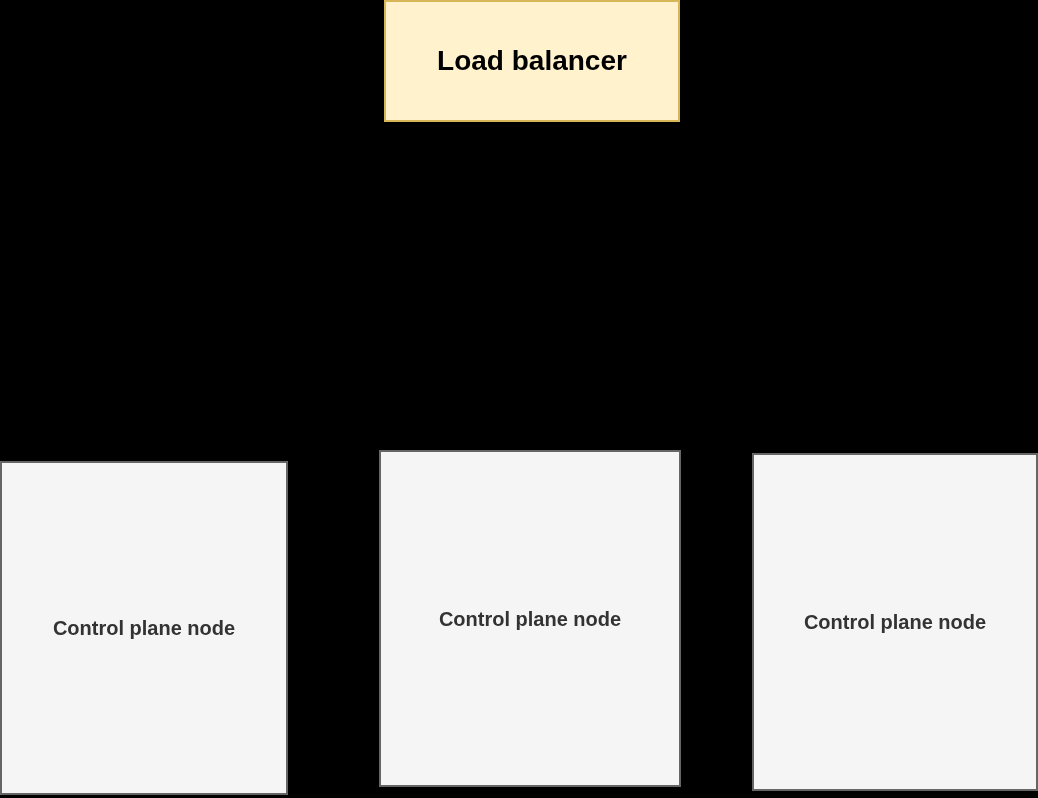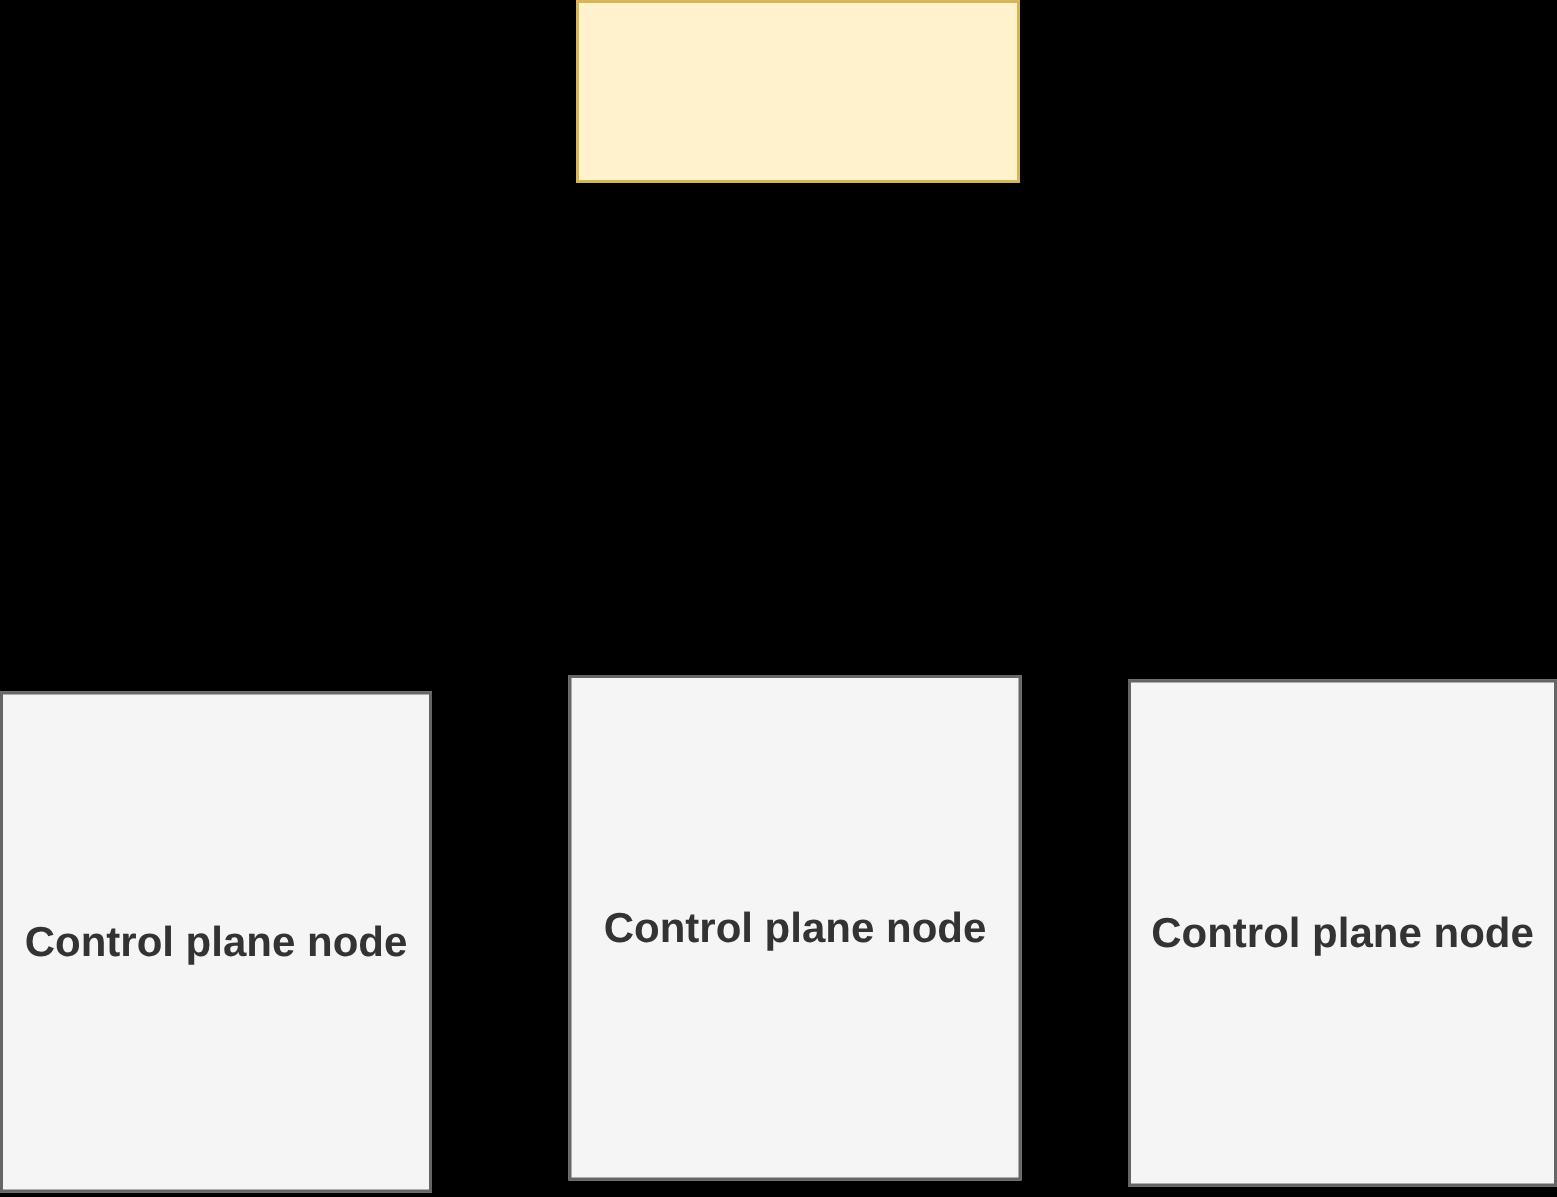--- a/index.html
+++ b/index.html
@@ -39,34 +39,35 @@
     font-size: 28px;
     line-height: 32px;
   }
   .lb-title {
     font-weight: bold;
   }
   .cp-box {
     background: var(--node-fill, #f5f5f5);
     border: 2px solid var(--node-border, #666666);
     color: var(--node-text, #333333);
-    font-size: 28px;
+    font-size: 20px;
     font-weight: bold;
     line-height: 32px;
   }
   .cp-1 { left: 0;     top: 461px; width: 288px; height: 334px; }
   .cp-2 { left: 379px; top: 450px; width: 302px; height: 337px; }
   .cp-3 { left: 752px; top: 453px; width: 286px; height: 338px; }
 </style>
 </head>
 <body>
 
 <div class="canvas">
 
   <div class="node lb-box">
+    <div class="lb-title">Load balancer</div>
   </div>
 
   <div class="node cp-box cp-1">
     <span>Control plane node</span>
   </div>
 
   <div class="node cp-box cp-2">
     <span>Control plane node</span>
   </div>
 

